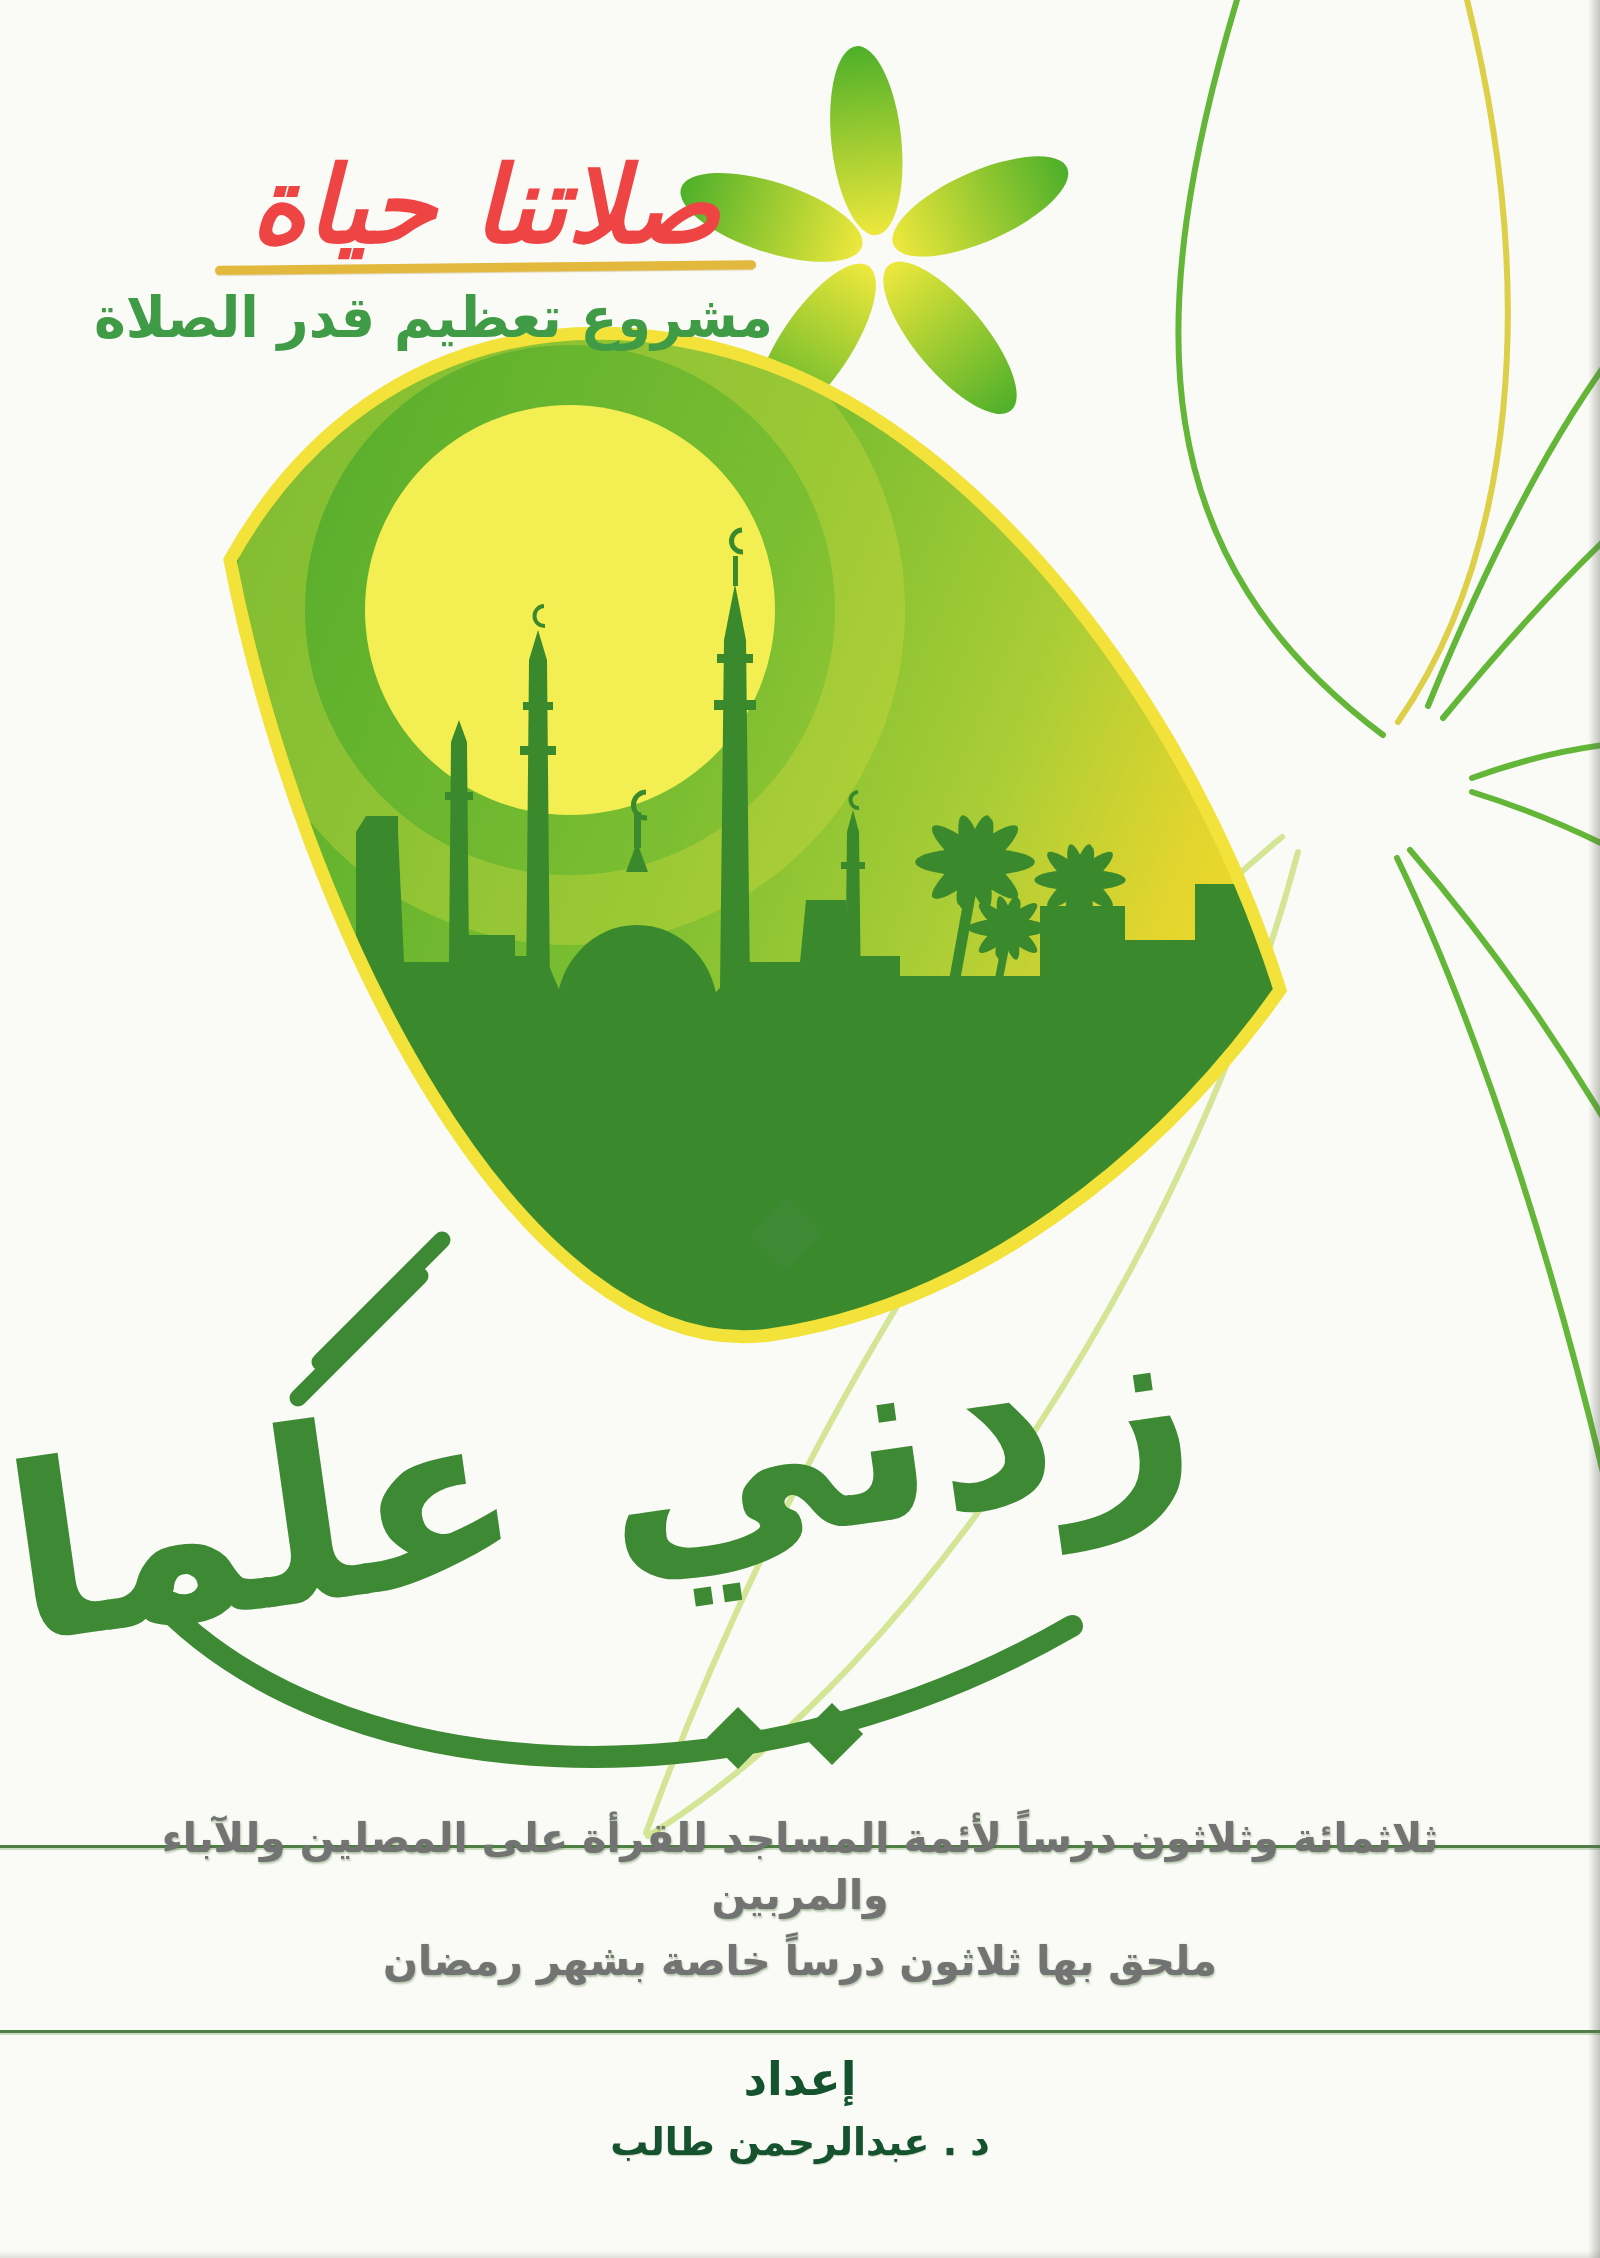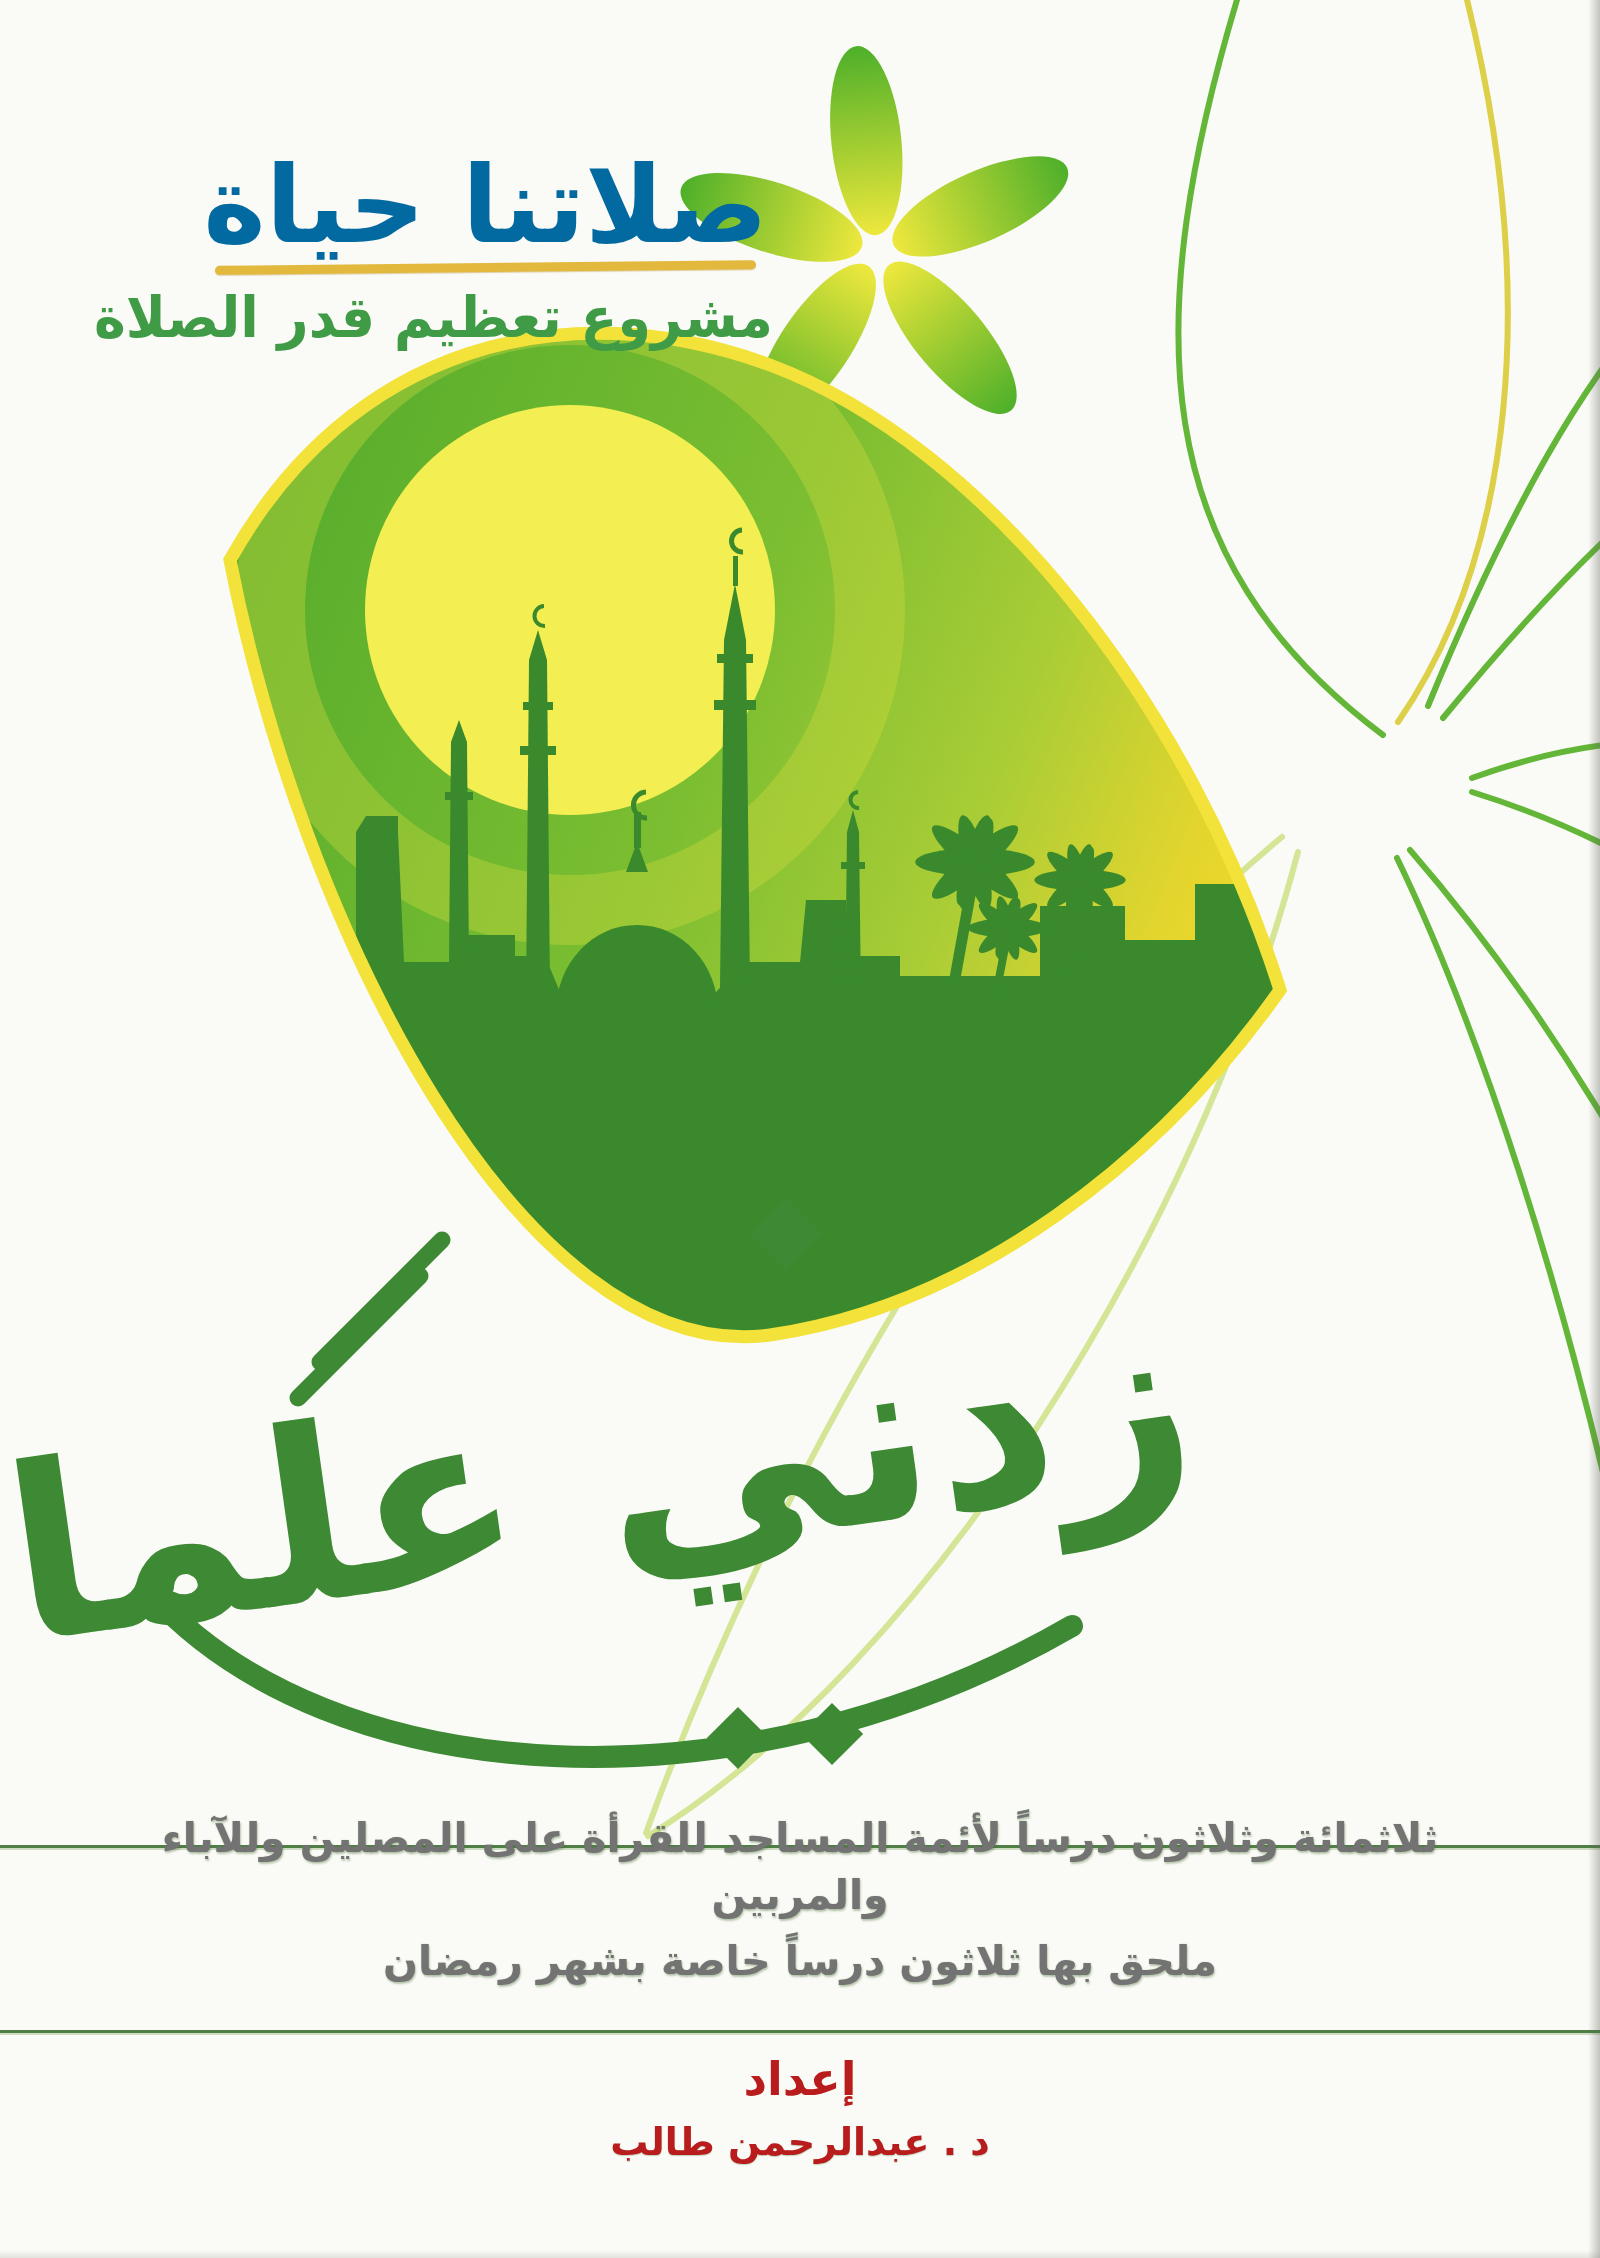--- a/index.html
+++ b/index.html
@@ -7,22 +7,22 @@
     position:relative;width:1600px;height:2258px;margin:0 auto;
     background:#fafaf6;overflow:hidden;
     font-family:"DejaVu Sans",sans-serif;
   }
   .abs{position:absolute;}
   svg.art{position:absolute;left:0;top:0;width:1600px;height:2258px;}
 
   
   .brand{left:198px;top:150px;width:575px;text-align:center;direction:rtl;}
   .brand-title{
-    font-size:106px;font-weight:bold;color:#0369a1;line-height:1.05;
-    letter-spacing:-2px;white-space:nowrap;
+    font-size:106px;font-weight:bold;color:#ef4444;line-height:1.05;
+    letter-spacing:-2px;white-space:nowrap;font-style:italic;
   }
   .brand-underline{
     margin:2px auto 0;width:94%;height:9px;border-radius:6px;
     background:#e2b93c;transform:rotate(-0.6deg);
     box-shadow:0 1px 1px rgba(180,140,40,.4);
   }
   .brand-subtitle{
     margin-top:14px;font-size:54px;font-weight:bold;color:#3f9b45;
     white-space:nowrap;transform:scaleY(1.05);
   }
@@ -33,21 +33,21 @@
   .rule-bottom{top:2030px;}
   .description{
     left:80px;right:80px;top:1810px;text-align:center;direction:rtl;
     color:#737373;font-weight:bold;
     text-shadow:1px 2px 2px rgba(70,110,55,.35), 0 0 1px rgba(86,128,66,.55);
   }
   .desc-line1{font-size:41px;line-height:1.4;}
   .desc-line2{font-size:41px;line-height:1.4;margin-top:8px;}
 
   
-  .credits{left:0;right:0;top:2052px;text-align:center;direction:rtl;color:#b91c1c;}
+  .credits{left:0;right:0;top:2052px;text-align:center;direction:rtl;color:#14532d;}
   .credits-label{font-size:46px;font-weight:bold;}
   .credits-name{font-size:38px;font-weight:bold;margin-top:14px;
     text-shadow:0 1px 1px rgba(90,130,75,.35);}
 
   
   .edge-right{right:0;top:0;bottom:0;width:12px;
     background:linear-gradient(to right,rgba(120,120,110,0),rgba(90,95,85,.35));}
   .edge-bottom{left:0;right:0;bottom:0;height:8px;
     background:linear-gradient(to bottom,rgba(120,120,110,0),rgba(120,120,110,.18));}
 </style>

